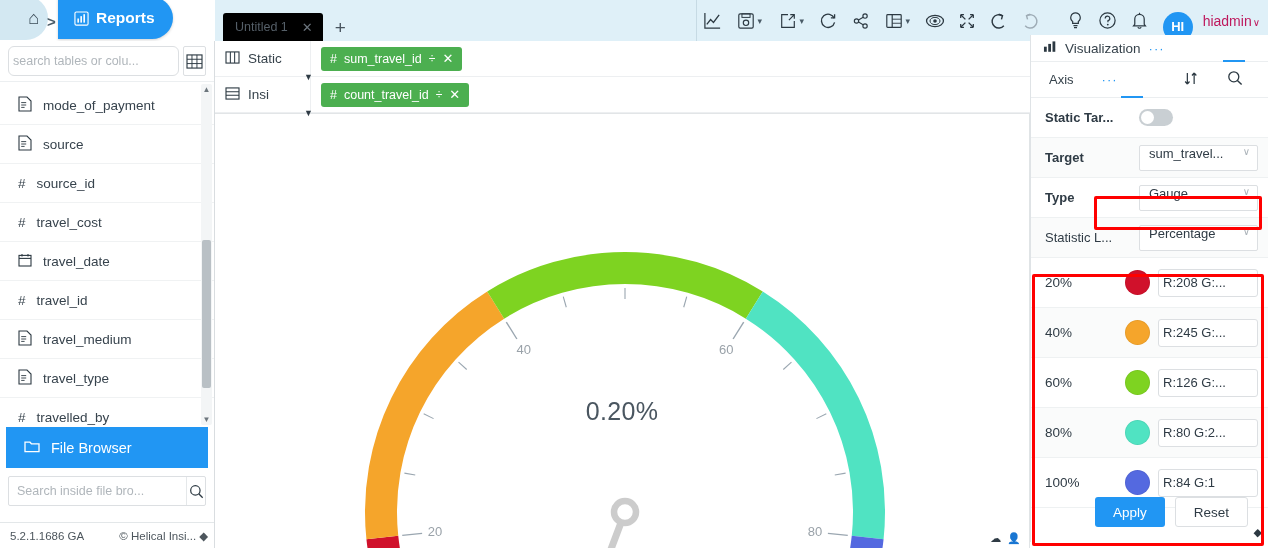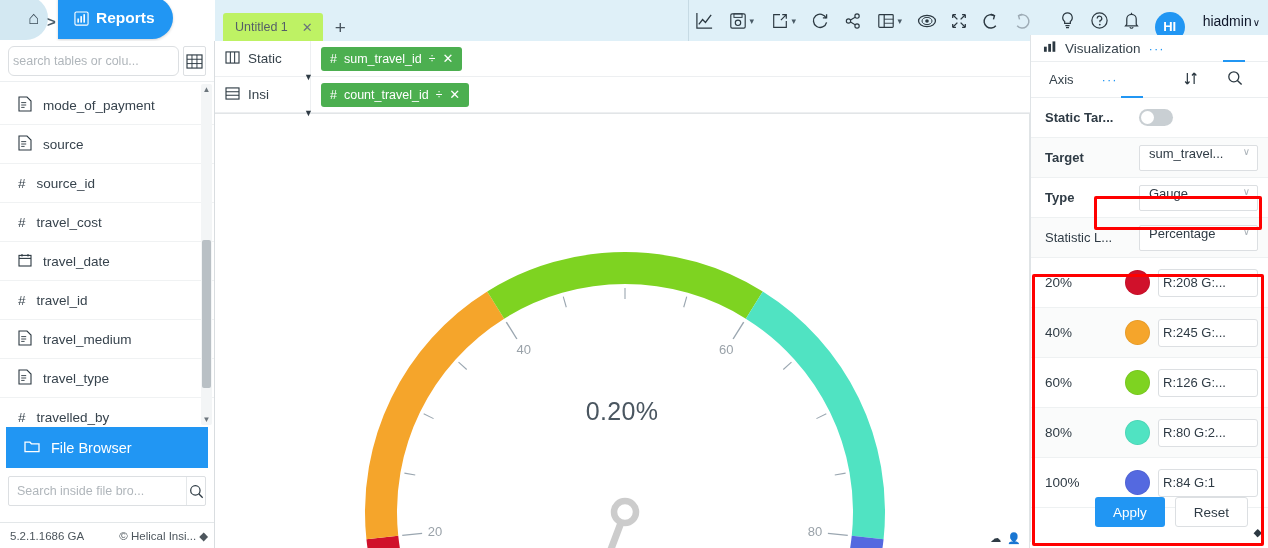--- a/index.html
+++ b/index.html
@@ -46,21 +46,21 @@
   }
   .reports-pill .bar-ic { display: inline-flex; }
 
   .tabstrip {
     flex: 1 1 auto; position: relative; display: flex; align-items: flex-end;
     padding-left: 8px;
   }
   .tab {
     display: flex; align-items: center; gap: 14px;
     height: 28px; padding: 0 10px 0 12px;
-    background: #bef264; border-radius: 3px 3px 0 0;
+    background: #000000; border-radius: 3px 3px 0 0;
     font-size: 12.5px; color: #555f68;
   }
   .tab .tab-x { font-size: 13px; color: #6b747c; cursor: pointer; }
   .tab-add {
     margin-left: 12px; margin-bottom: 4px;
     font-size: 19px; color: #49555f; line-height: 1; cursor: pointer;
   }
 
   .toolbar-icons {
     display: flex; align-items: center; gap: 0px; height: 41px;
@@ -78,21 +78,21 @@
     display: flex; align-items: center; gap: 2px; padding: 0 8px 0 10px;
   }
   .uic { width: 30px; height: 41px; display:flex; align-items:center; justify-content:center; color:#2c3942; cursor:pointer;}
   .avatar {
     width: 30px; height: 30px; border-radius: 50%;
     background: #2196f3; color: #fff; font-size: 13px; font-weight: 700;
     display: flex; align-items: center; justify-content: center;
     margin-left: 6px;
     margin-top: 12px;
   }
-  .uname { font-size: 14px; color: #0f172a; margin-left: 16px; }
+  .uname { font-size: 14px; color: #be185d; margin-left: 8px; }
   .uname .cv { font-size: 10px; margin-left: 1px;}
 
   
   .leftpanel {
     position: absolute; left: 0; top: 41px; width: 215px; height: 507px;
     background: #fff; border-right: 1px solid #d9dde0;
     display: flex; flex-direction: column;
   }
   .lp-search {
     display: flex; align-items: center; height: 40px;

